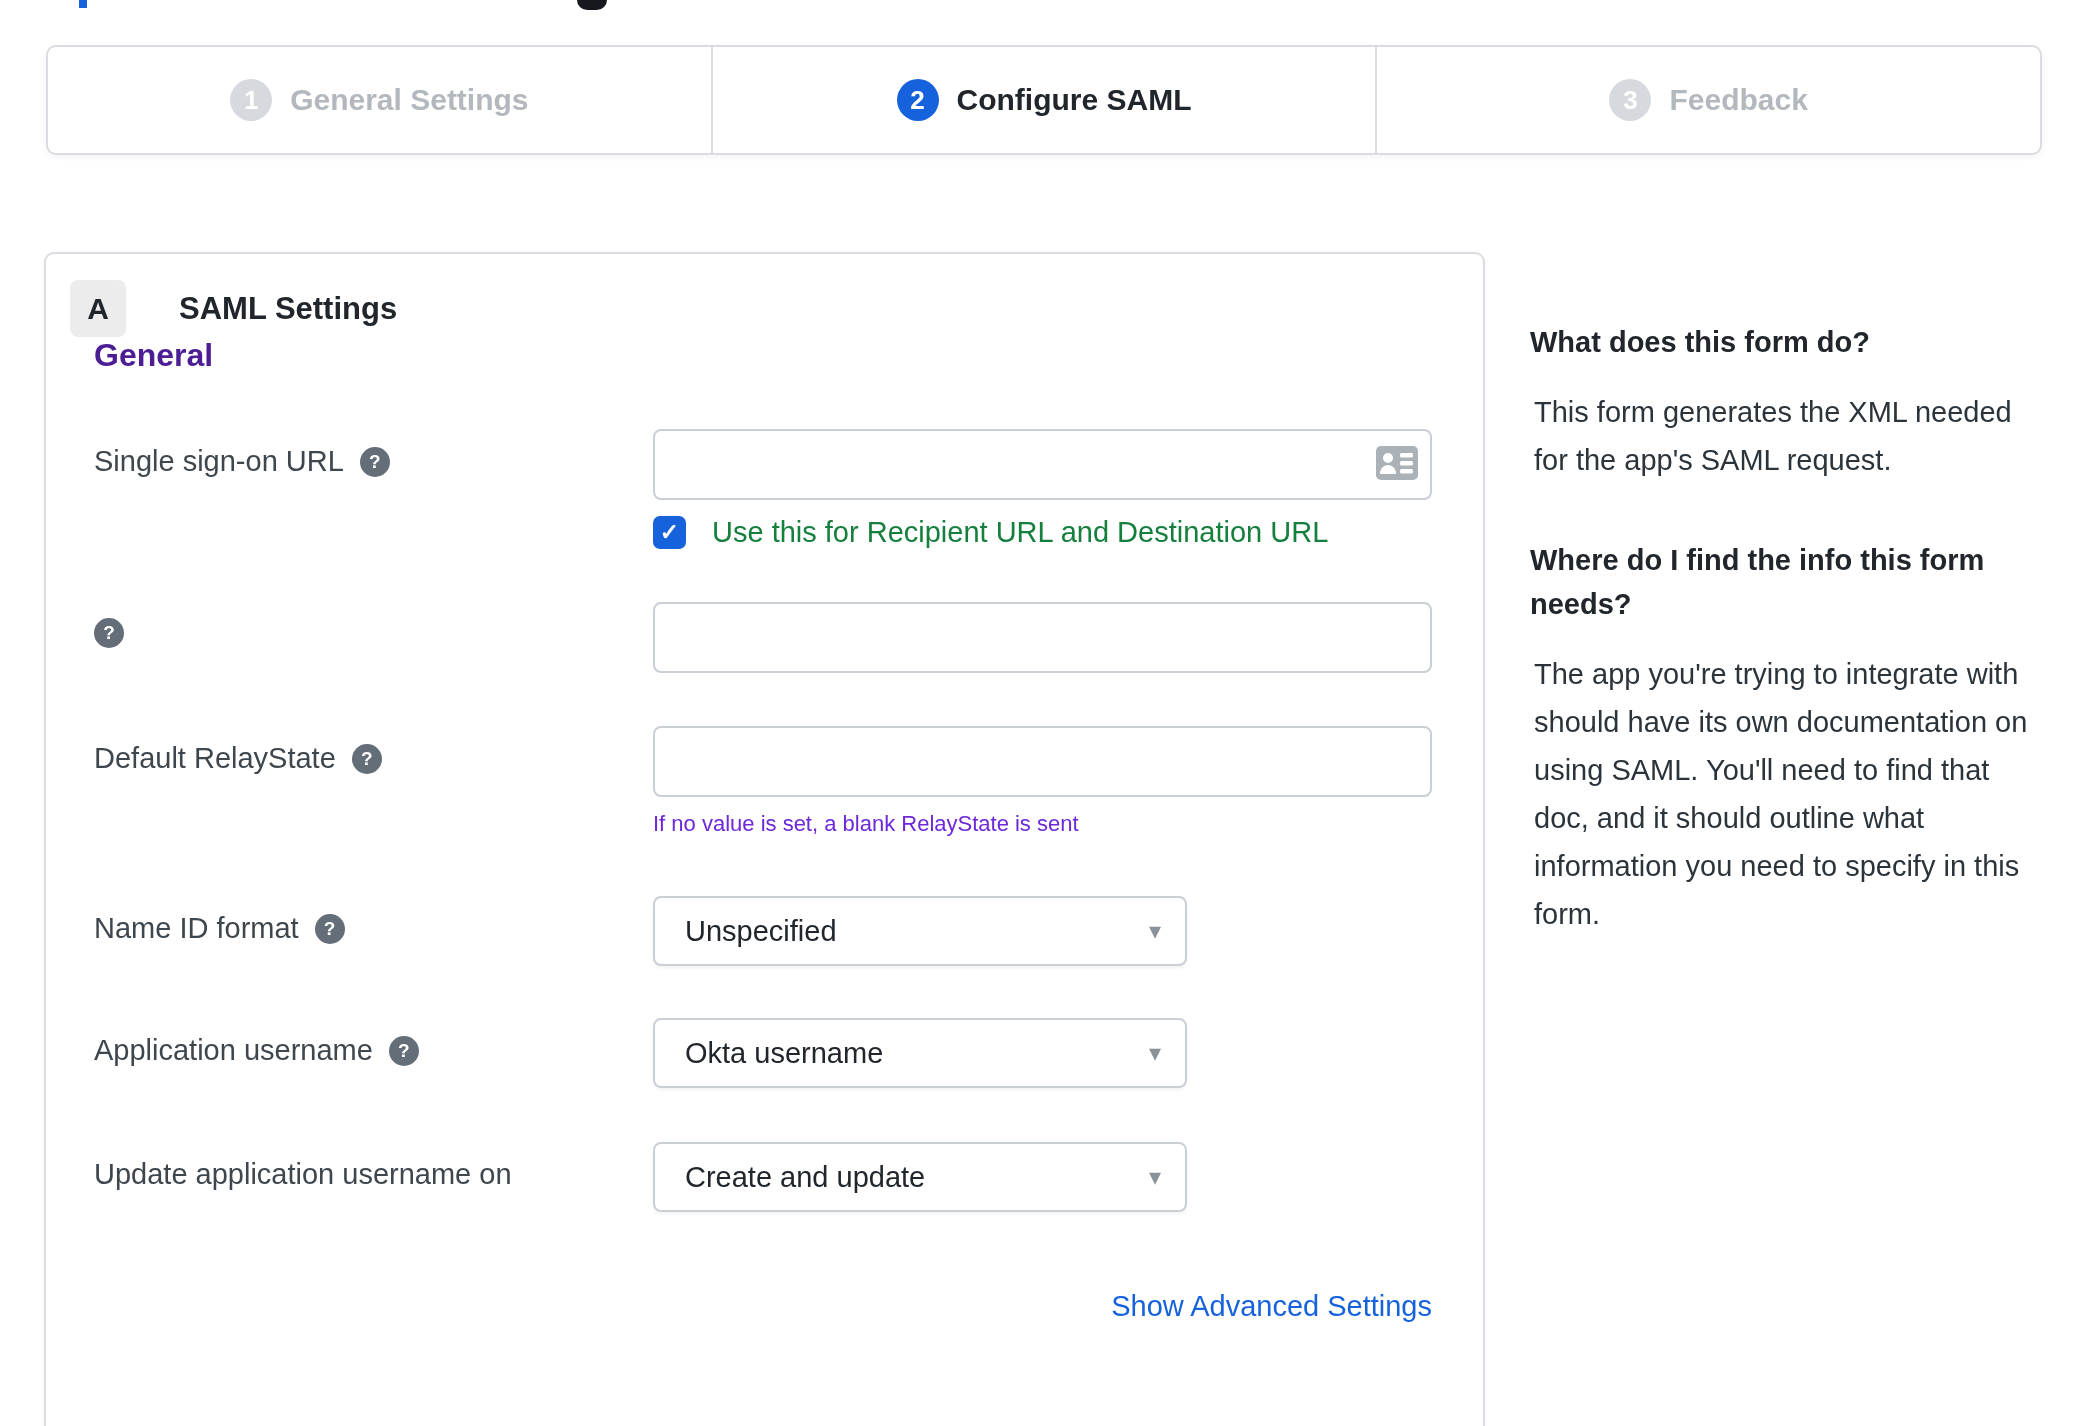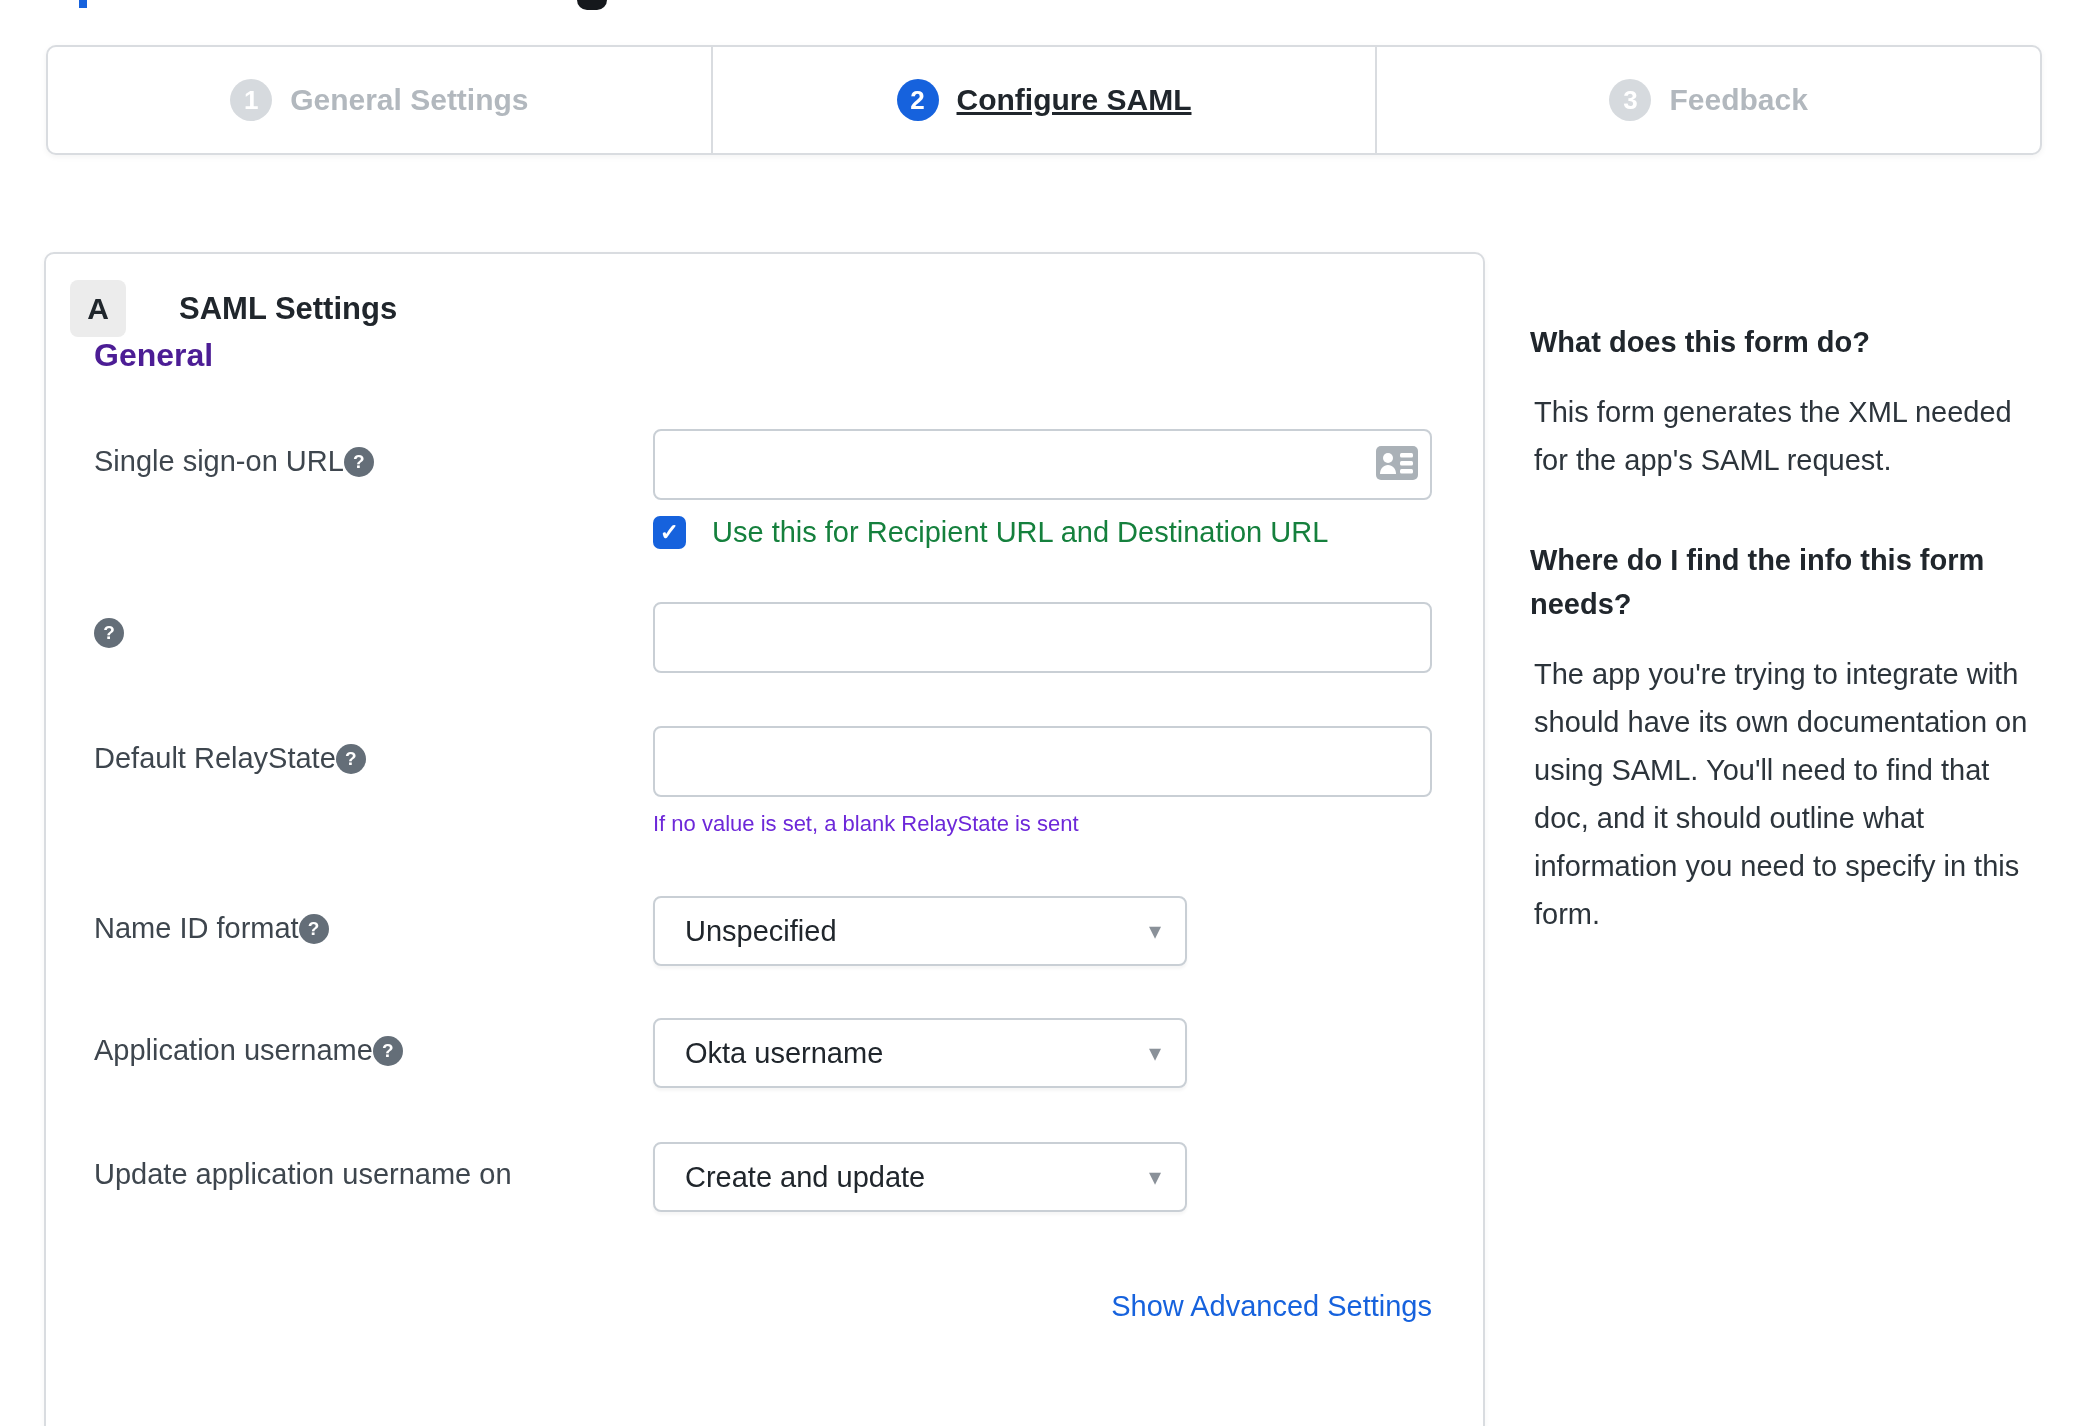--- a/index.html
+++ b/index.html
@@ -22,40 +22,40 @@
   }
   .step { flex:1 1 0; display:flex; align-items:center; justify-content:center; gap:18px; cursor:default; }
   .step + .step { border-left:2px solid #d9dce0; }
   .step-circle {
     width:42px; height:42px; border-radius:50%; background:#d6dade;
     color:#fff; font-size:26px; font-weight:bold;
     display:flex; align-items:center; justify-content:center; flex:0 0 auto;
   }
   .step.active .step-circle { background:#1662dd; }
   .step-label { font-size:30px; font-weight:bold; color:#b2b8be; white-space:nowrap; }
-  .step.active .step-label { color:#20262c;text-decoration:underline; }
+  .step.active .step-label { color:#20262c; }
 
   
   .panel {
     position:absolute; left:44px; top:252px; width:1441px; height:1260px;
     background:#fff; border:2px solid #d9dce0; border-radius:10px;
     box-shadow:0 2px 6px rgba(0,0,0,.04);
     padding:0 50px 0 48px;
   }
   .panel-header { display:flex; align-items:center; gap:38px; margin-top:26px; margin-left:-24px; }
   .badge {
     width:56px; height:57px; background:#ececec; border-radius:8px;
     display:flex; align-items:center; justify-content:center;
     font-size:30px; font-weight:bold; color:#20262c;
   }
   .panel-title { font-size:31px; font-weight:bold; color:#20262c;margin-left:15px; }
   .section-heading { font-size:32px; font-weight:bold; color:#4c1d95; }
 
   .row { display:flex; align-items:flex-start; }
-  .label-cell { flex:0 0 559px; display:flex; align-items:center; padding-top:16px; }
+  .label-cell { flex:0 0 559px; display:flex; align-items:center; gap:16px; padding-top:16px; }
   .field-label { font-size:29px; color:#3e464e; }
   .help-icon {
     width:30px; height:30px; border-radius:50%; background:#646e78; color:#fff;
     font-size:19px; font-weight:bold; display:flex; align-items:center; justify-content:center;
     flex:0 0 auto; cursor:pointer;
   }
 
   .control-cell { flex:1 1 auto; }
   .input-wrap { position:relative; width:779px; }
   .text-input {

